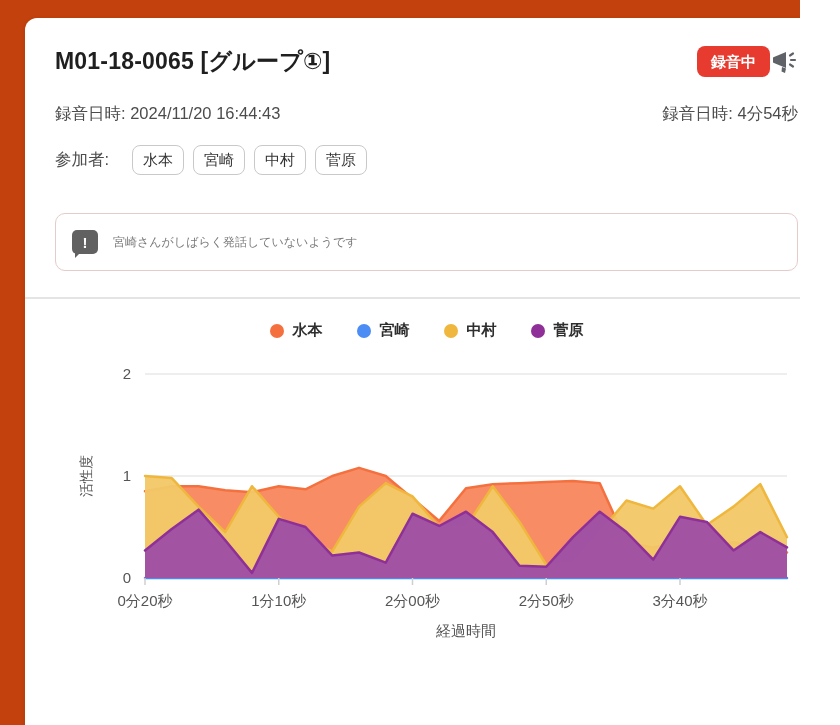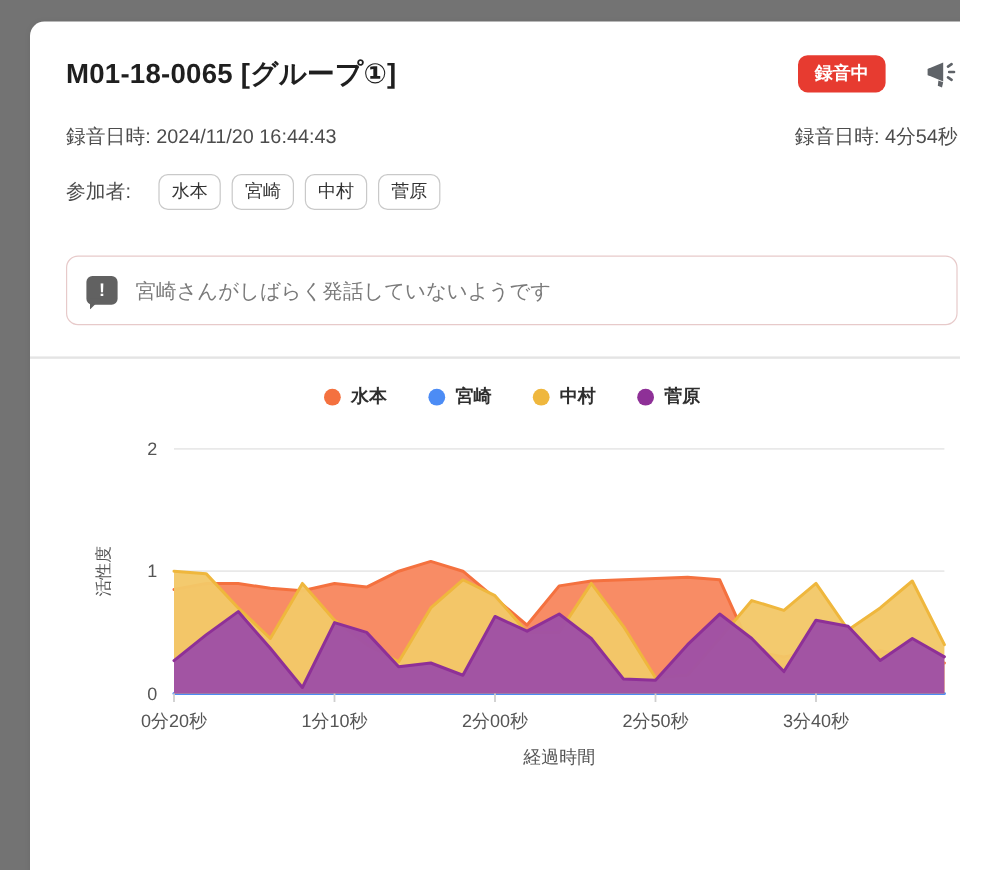--- a/index.html
+++ b/index.html
@@ -1,37 +1,37 @@
 <!DOCTYPE html>
 <html><head>
 <meta charset="utf-8">
 <style>
   html,body{margin:0;padding:0;}
   .stage{
     position:relative;
     width:800px;height:725px;
-    background:#737373;
+    background:#c2410c;
     overflow:hidden;
     font-family:"Liberation Sans","DejaVu Sans",sans-serif;
     color:#333;
   }
   .card{
     position:absolute;
     left:25px;top:18px;
     width:803px;height:745px;
     background:#ffffff;
     border-radius:12px;
     box-shadow:0 1px 5px rgba(0,0,0,0.07);
     box-sizing:border-box;
     padding:28px 30px 0 30px;
   }
   
   .header-row{display:flex;align-items:center;justify-content:space-between;}
   .page-title{font-size:23px;font-weight:bold;color:#1f1f1f;letter-spacing:0.2px;}
-  .header-right{display:flex;align-items:center;gap:32px;}
+  .header-right{display:flex;align-items:center;gap:0;}
   .rec-badge{
     background:#e73b30;color:#fff;
     font-size:15px;font-weight:bold;
     padding:8px 14px;border-radius:8px;
     line-height:1;
   }
   .megaphone-btn{width:28px;height:28px;display:flex;align-items:center;justify-content:center;cursor:pointer;background:none;border:none;padding:0;}
   
   .meta-row{display:flex;justify-content:space-between;align-items:center;margin-top:26px;font-size:16.5px;color:#4c4c4c;}
   .meta-item span{color:#4c4c4c;}
@@ -52,21 +52,21 @@
     position:relative;flex:0 0 auto;
     width:26px;height:24px;background:#616161;border-radius:5px;
     display:flex;align-items:center;justify-content:center;
     color:#fff;font-weight:bold;font-size:15px;
   }
   .alert-icon::after{
     content:"";position:absolute;left:3px;bottom:-4px;
     width:9px;height:9px;background:#616161;
     clip-path:polygon(0 0,100% 0,0 100%);
   }
-  .alert-text{font-size:17px;color:#7a7a7a;}
+  .alert-text{font-size:12px;color:#7a7a7a;}
   
   .divider{margin:26px -30px 0 -30px;border-top:2px solid #e4e4e4;}
   
   .legend-row{display:flex;justify-content:center;align-items:center;gap:34px;margin-top:22px;}
   .legend-item{display:flex;align-items:center;gap:9px;cursor:pointer;}
   .legend-dot{width:14px;height:14px;border-radius:50%;}
   .legend-label{font-size:15px;font-weight:bold;color:#2e2e2e;}
   
   .chart-svg{display:block;margin-top:6px;}
   .chart-svg text{font-family:"Liberation Sans","DejaVu Sans",sans-serif;}

